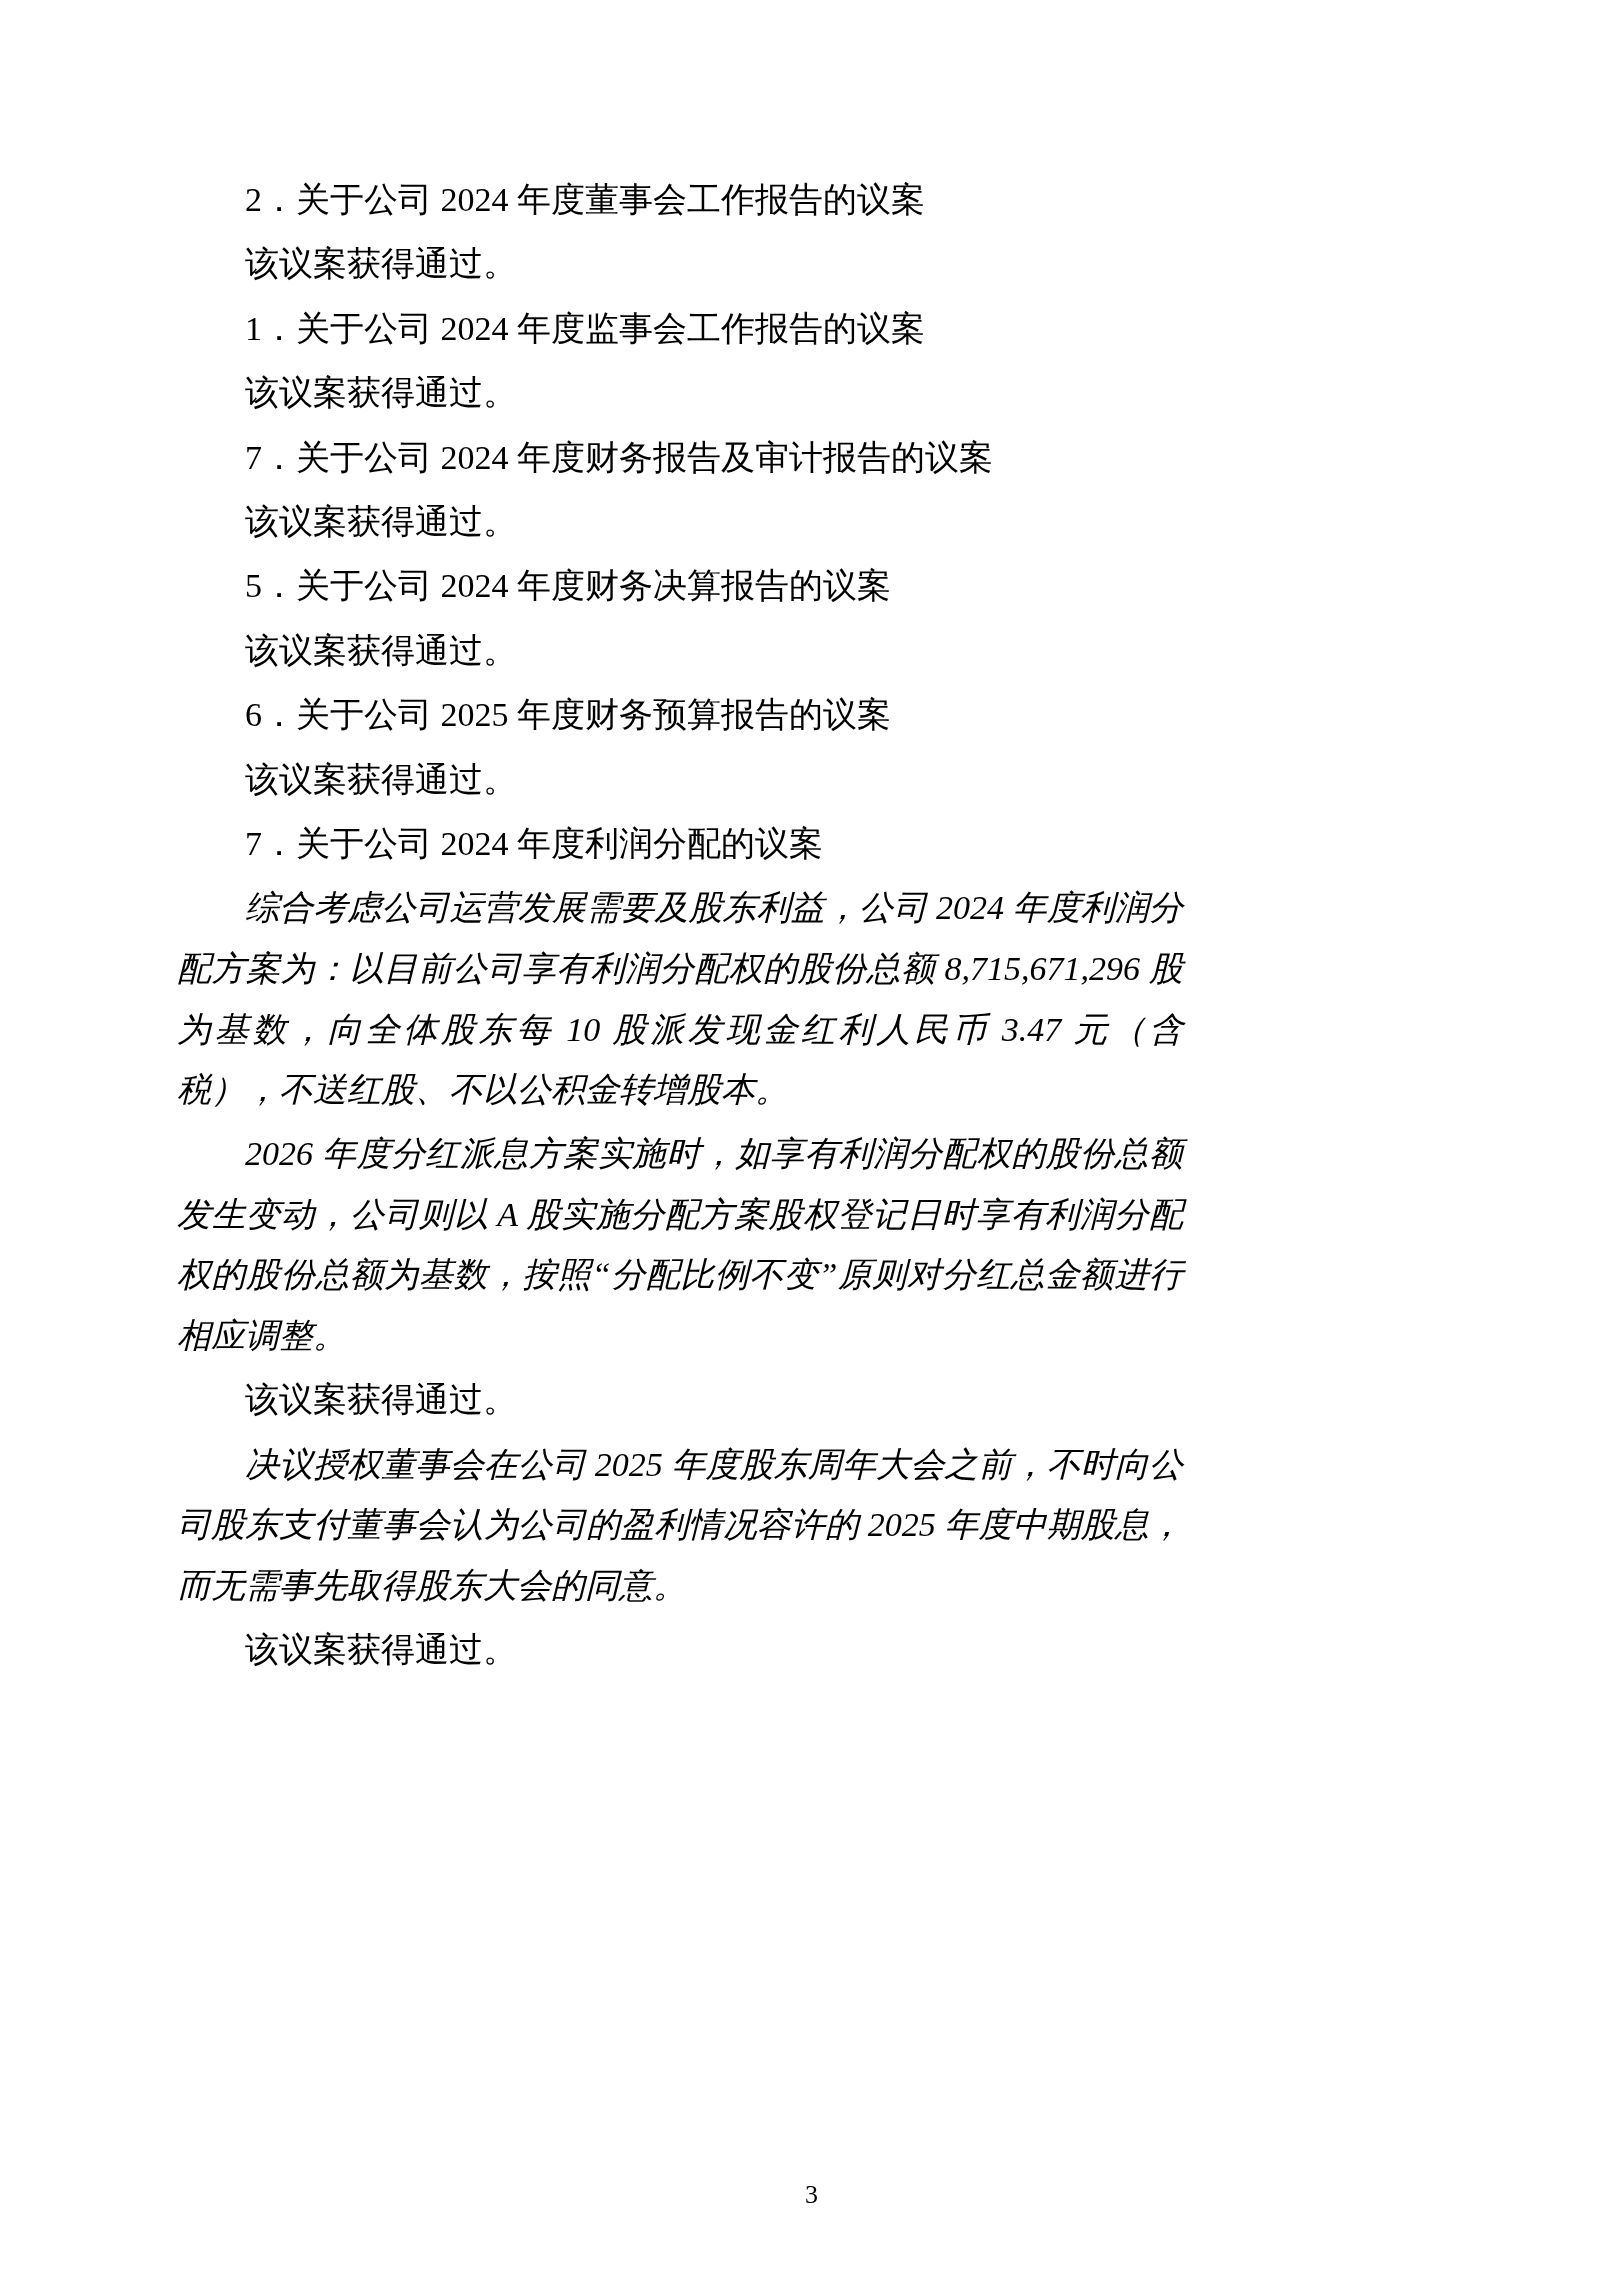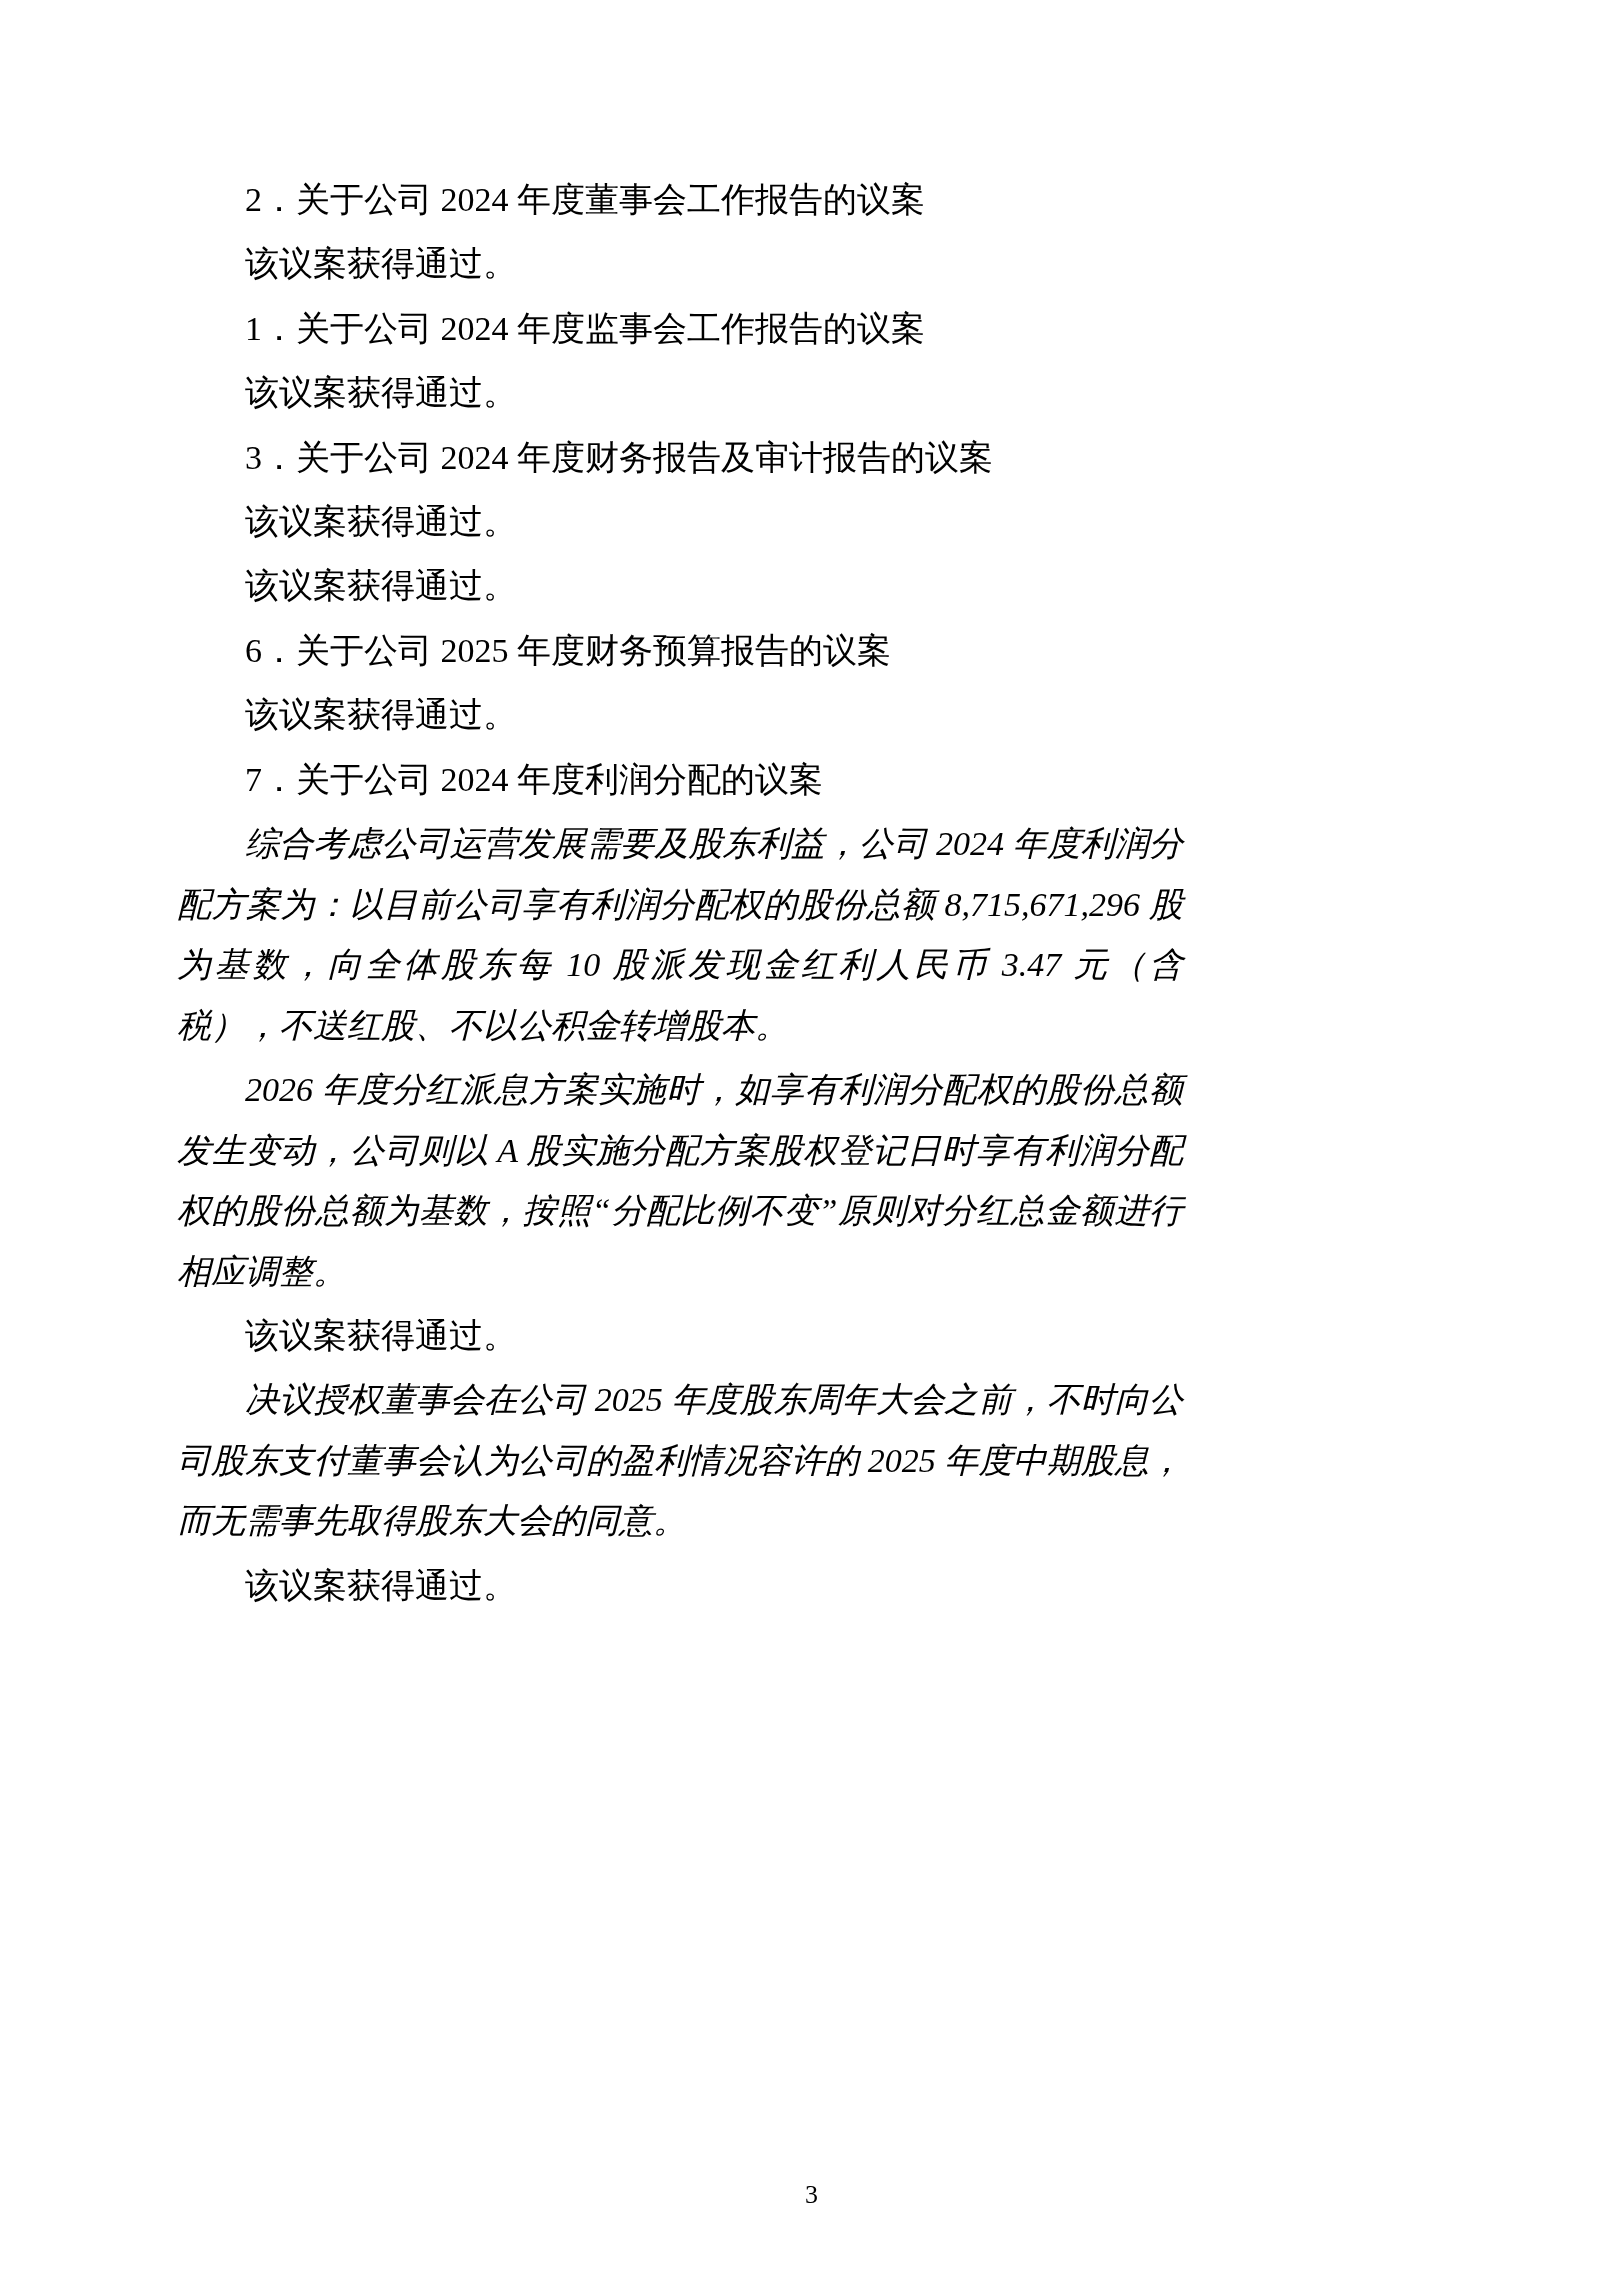--- a/index.html
+++ b/index.html
@@ -55,23 +55,24 @@
 
 <div class="page">
   <div class="doc-body">
 
     <p class="item-title">2．关于公司 2024 年度董事会工作报告的议案</p>
     <p class="result-line">该议案获得通过。</p>
 
     <p class="item-title">1．关于公司 2024 年度监事会工作报告的议案</p>
     <p class="result-line">该议案获得通过。</p>
 
-    <p class="item-title">3．关于公司 2024 年度财务报告及审计报告的议案</p>
+    <p class="item-title">7．关于公司 2024 年度财务报告及审计报告的议案</p>
     <p class="result-line">该议案获得通过。</p>
 
+    <p class="item-title">5．关于公司 2024 年度财务决算报告的议案</p>
     <p class="result-line">该议案获得通过。</p>
 
     <p class="item-title">6．关于公司 2025 年度财务预算报告的议案</p>
     <p class="result-line">该议案获得通过。</p>
 
     <p class="item-title">7．关于公司 2024 年度利润分配的议案</p>
     <p class="para">综合考虑公司运营发展需要及股东利益，公司 2024 年度利润分配方案为：以目前公司享有利润分配权的股份总额 8,715,671,296 股为基数，向全体股东每 10 股派发现金红利人民币 3.47 元（含税），不送红股、不以公积金转增股本。</p>
     <p class="para">2026 年度分红派息方案实施时，如享有利润分配权的股份总额发生变动，公司则以 A 股实施分配方案股权登记日时享有利润分配权的股份总额为基数，按照“分配比例不变”原则对分红总金额进行相应调整。</p>
     <p class="result-line">该议案获得通过。</p>
 

